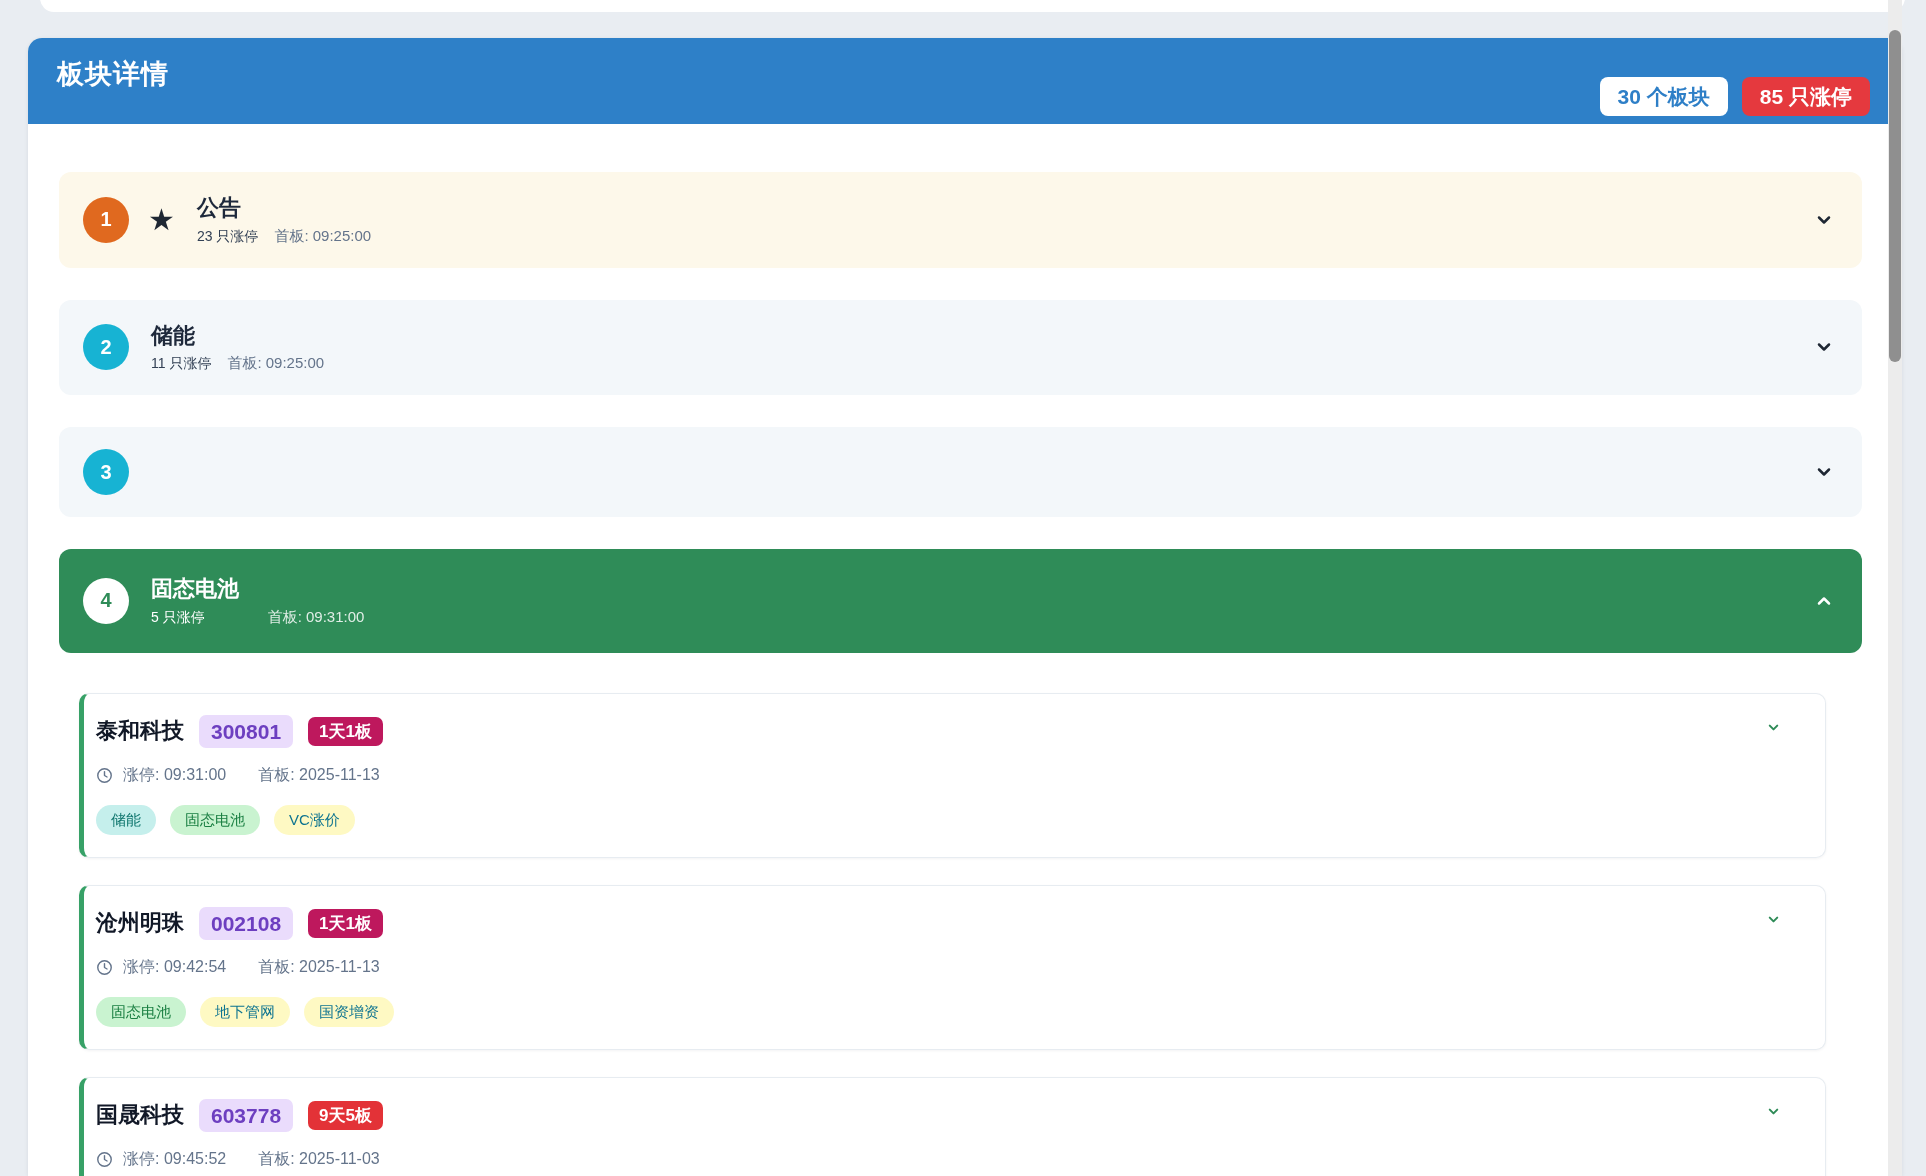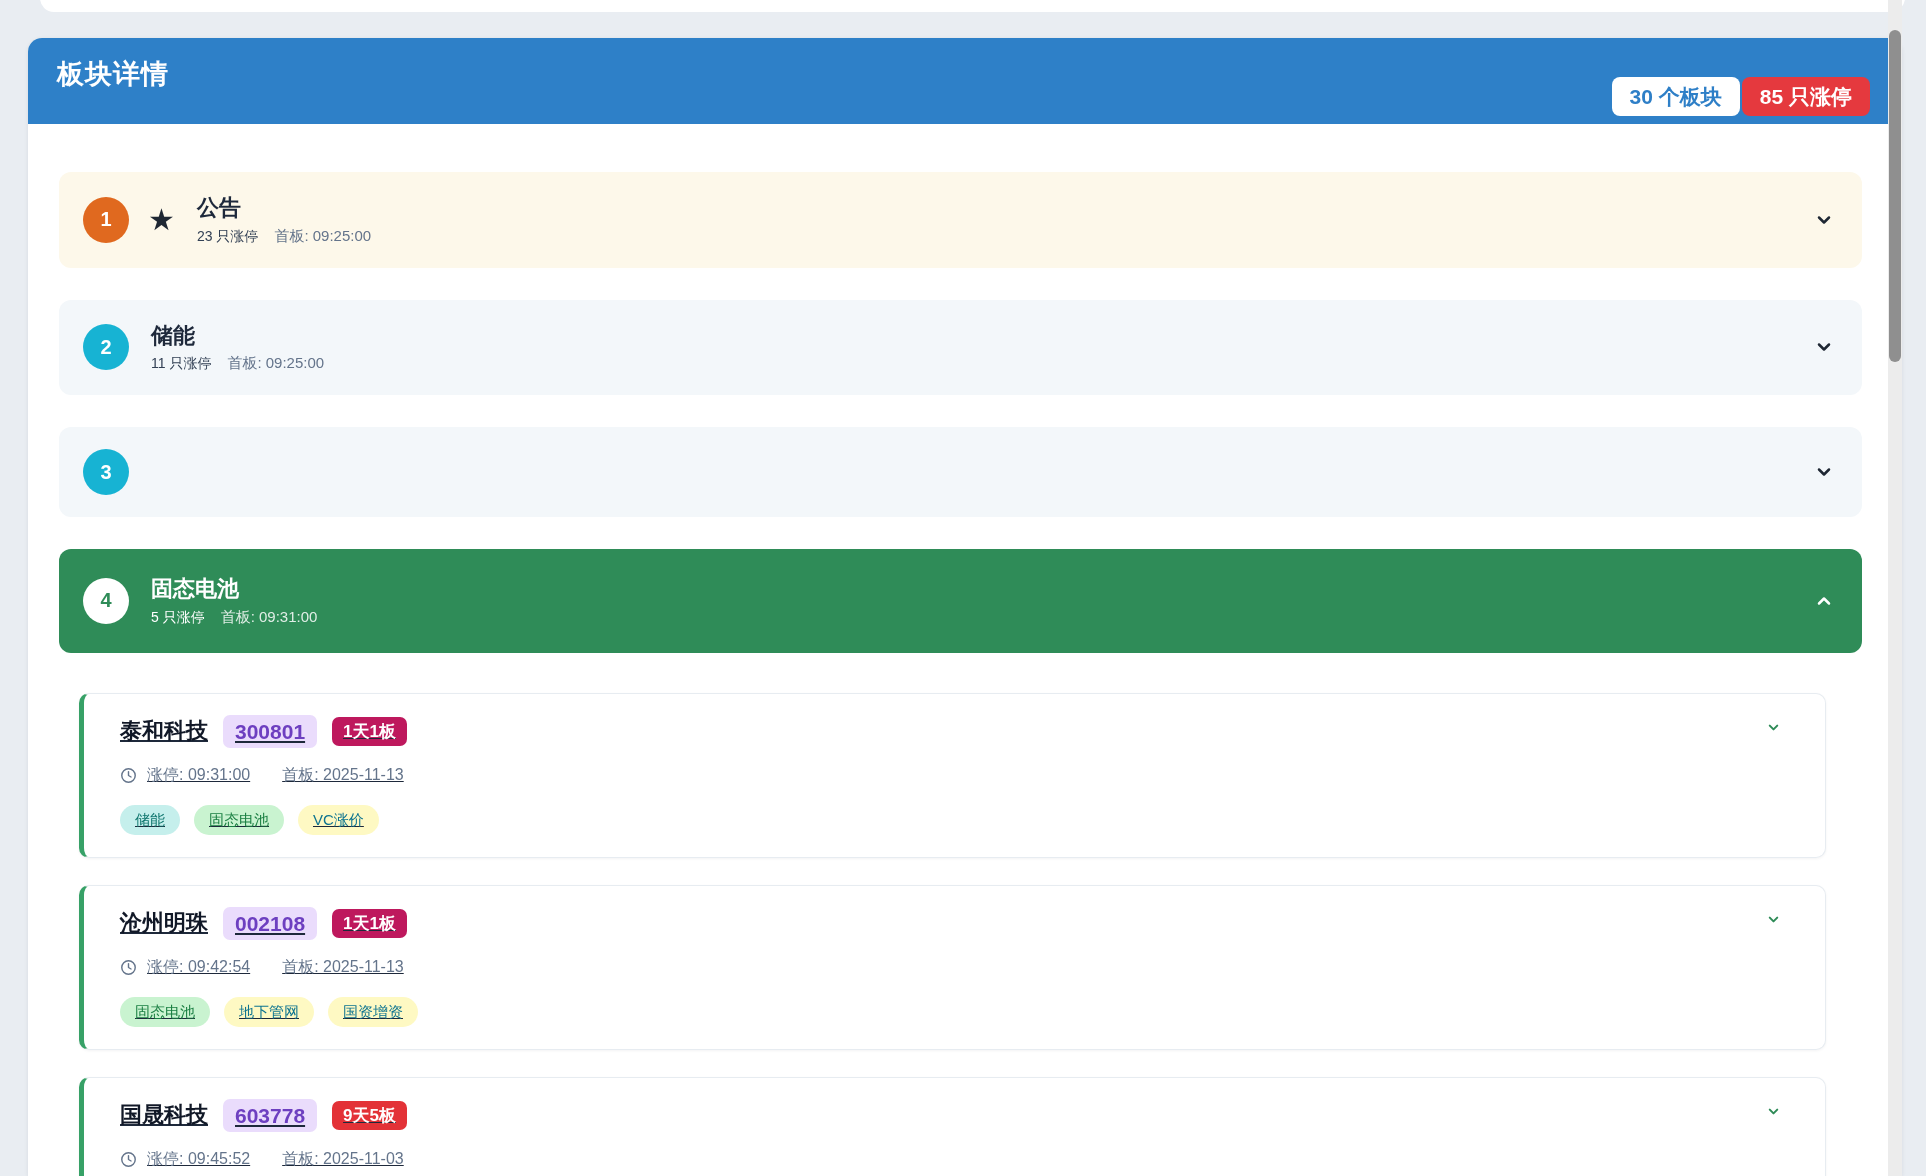--- a/index.html
+++ b/index.html
@@ -23,21 +23,21 @@
     border-radius:14px 14px 0 0; overflow:hidden;
     background:#ffffff;
     box-shadow:0 1px 4px rgba(15,23,42,.08);
   }
   .panel-header {
     height:86px; background:#2e80c8;
     display:flex; align-items:center; justify-content:space-between;
     padding:0 32px 14px 29px;
   }
   .panel-title { color:#ffffff; font-size:27px; font-weight:700; letter-spacing:1px; }
-  .header-badges { display:flex; gap:2px;margin-top:44px; }
+  .header-badges { display:flex; gap:14px;margin-top:44px; }
   .count-badge {
     background:#ffffff; color:#2e7fc7; font-size:21px; font-weight:700;
     padding:9px 18px; border-radius:8px; line-height:1;
   }
   .count-badge.red { background:#e5393e; color:#ffffff; }
 
   .panel-body { padding:48px 40px 0 31px; }
 
   
   .sector-row {
@@ -61,34 +61,33 @@
     font-size:30px; color:#1e2733; margin-left:19px; line-height:1;
   }
   .sector-text { margin-left:22px; }
   .sector-name { font-size:22px; font-weight:700; color:#1e293b; line-height:1.25; }
   .sector-sub { margin-top:5px; display:flex; align-items:baseline; gap:16px; }
   .sector-count { font-size:14px; color:#334155; }
   .sector-first { font-size:15px; color:#64748b; }
 
   .variant-green .sector-name { color:#ffffff; }
   .variant-green .sector-count { color:#ffffff; }
-  .variant-green .sector-first { color:rgba(255,255,255,.85); }
+  .variant-green .sector-first { color:rgba(255,255,255,.85);margin-left:47px; }
 
   .row-spacer { flex:1; }
   .chev { width:20px; height:20px; color:#1e2733; flex:0 0 20px; }
   .variant-green .chev { color:#ffffff; }
 
   
   .stock-card {
     position:relative; margin:0 36px 27px 20px;
     background:#ffffff; border:1px solid #e7ecf1; border-left:5px solid #37a167;
-    border-radius:10px; padding:21px 26px 22px 36px;
+    border-radius:10px; padding:21px 26px 22px 12px;
     box-shadow:0 1px 3px rgba(15,23,42,.05);
     cursor:pointer;
-    text-decoration:underline;
   }
   .stock-head { display:flex; align-items:center; gap:15px; }
   .stock-name { font-size:22px; font-weight:700; color:#111827; }
   .code-badge {
     background:#eadcfc; color:#6d3fc0; font-size:21px; font-weight:700;
     padding:6px 12px; border-radius:7px; line-height:1;
   }
   .streak-badge {
     color:#ffffff; font-size:17px; font-weight:700;
     padding:6px 11px; border-radius:7px; line-height:1;

